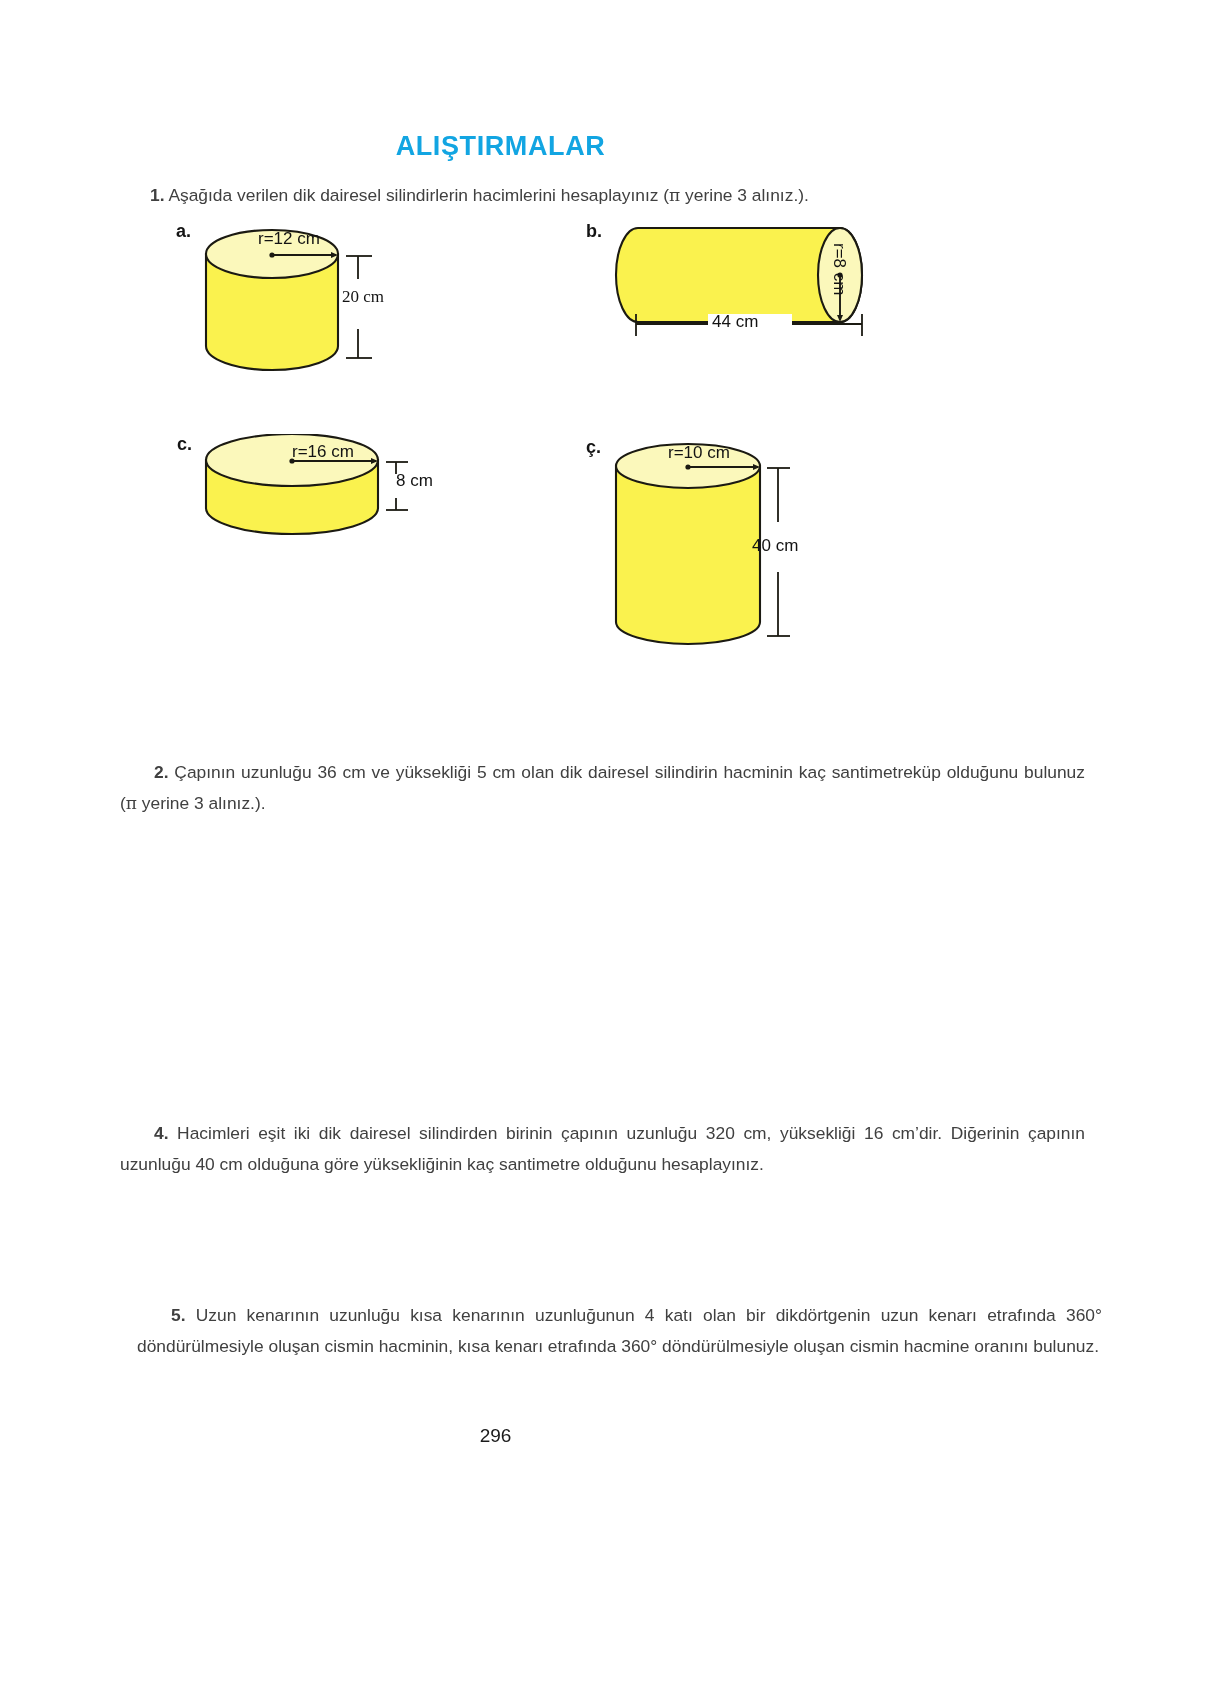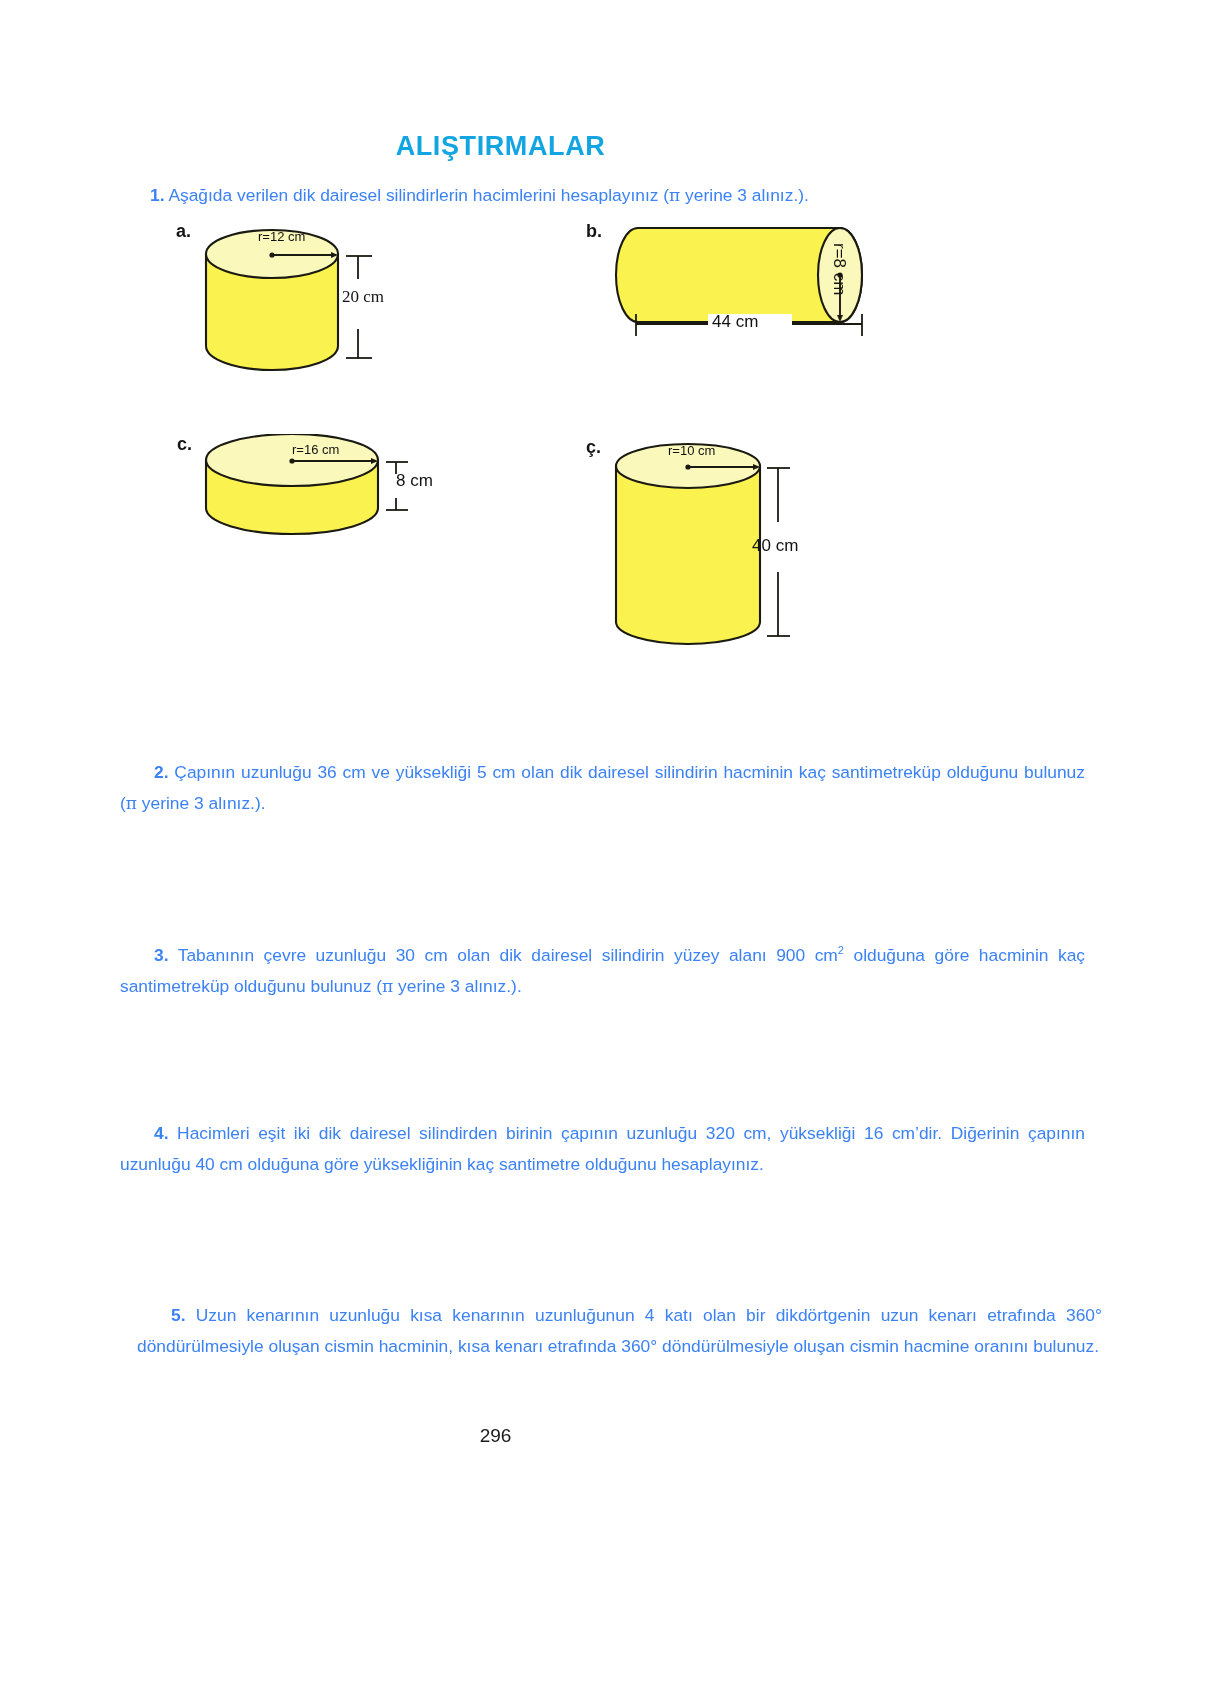--- a/index.html
+++ b/index.html
@@ -35,21 +35,21 @@
     letter-spacing: 0.6px;
     color: #12a5e2;
   }
 
   
   .qblock {
     position: absolute;
     font-size: 17.4px;
     line-height: 31px;
     text-align: justify;
-    color: #3b82f6;
+    color: #404040;
   }
   .qnum {
     font-weight: bold;
   }
   .indent1 { text-indent: 34px; }
   .pi {
     font-family: "DejaVu Serif", serif;
     font-size: 17px;
   }
   sup.sq {
@@ -92,21 +92,21 @@
     color: #131313;
     white-space: nowrap;
   }
   #dim-a-h   { left: 342px; top: 287px; font-family: Liberation Serif, serif; }
   #dim-b-w   { left: 712px; top: 312px; }
   #dim-c-h   { left: 396px; top: 471px; }
   #dim-cc-h  { left: 752px; top: 536px; }
 
   .rlabel {
     position: absolute;
-    font-size: 13px;
+    font-size: 17px;
     color: #131313;
     white-space: nowrap;
   }
   #r-a  { left: 258px; top: 229px; }
   #r-c  { left: 292px; top: 442px; }
   #r-cc { left: 668px; top: 443px; }
 
   .rlabel-rot {
     position: absolute;
     font-size: 17px;
@@ -224,24 +224,20 @@
     <div class="dim-text" id="dim-b-w">44 cm</div>
     <div class="dim-text" id="dim-c-h">8 cm</div>
     <div class="dim-text" id="dim-cc-h">40 cm</div>
   </div>
 
   <div class="qblock indent1" id="q2">
     <span class="qnum">2.</span>
     <span>Çapının uzunluğu 36 cm ve yüksekliği 5 cm olan dik dairesel silindirin hacminin kaç santimetreküp olduğunu bulunuz (</span><span class="pi">π</span><span> yerine 3 alınız.).</span>
   </div>
 
-  <div class="qblock indent1" id="q3">
-    <span class="qnum">3.</span>
-    <span>Tabanının çevre uzunluğu 30 cm olan dik dairesel silindirin yüzey alanı 900 cm</span><sup class="sq">2</sup><span> olduğuna göre hacminin kaç santimetreküp olduğunu bulunuz (</span><span class="pi">π</span><span> yerine 3 alınız.).</span>
-  </div>
 
   <div class="qblock indent1" id="q4">
     <span class="qnum">4.</span>
     <span>Hacimleri eşit iki dik dairesel silindirden birinin çapının uzunluğu 320 cm, yüksekliği 16 cm’dir. Diğerinin çapının uzunluğu 40 cm olduğuna göre yüksekliğinin kaç santimetre olduğunu hesaplayınız.</span>
   </div>
 
   <div class="qblock indent1" id="q5">
     <span class="qnum">5.</span>
     <span>Uzun kenarının uzunluğu kısa kenarının uzunluğunun 4 katı olan bir dikdörtgenin uzun kenarı etrafında 360° döndürülmesiyle oluşan cismin hacminin, kısa kenarı etrafında 360° döndürülmesiyle oluşan cismin hacmine oranını bulunuz.</span>
   </div>

